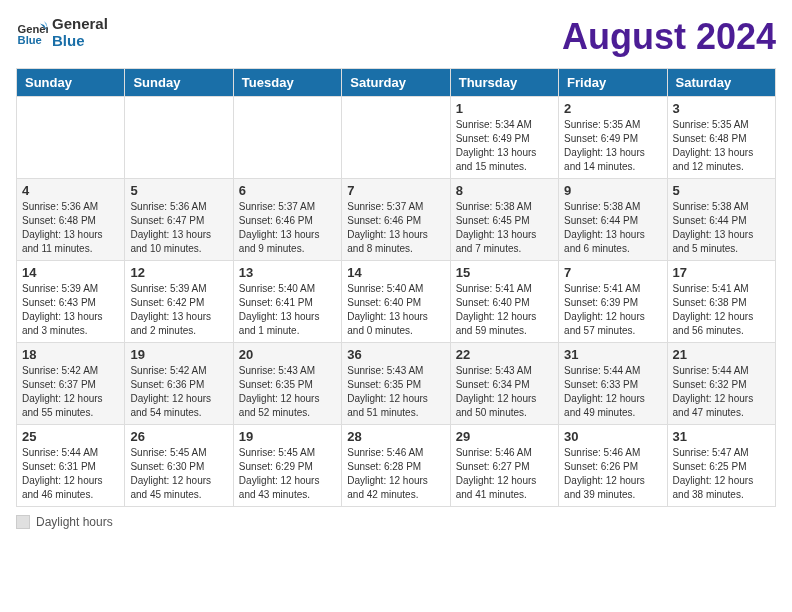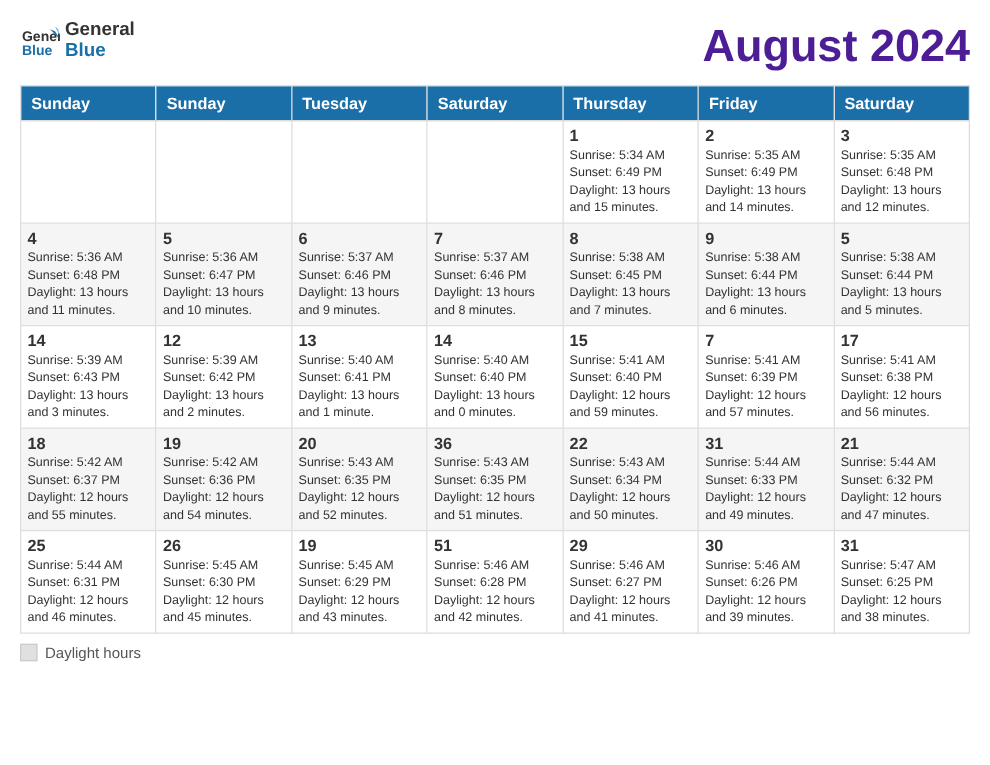--- a/index.html
+++ b/index.html
@@ -321,21 +321,21 @@
 and 45 minutes.</div>
         </td>
         <td>
           <span class="day-number">19</span>
           <div class="day-info" style="white-space: pre-line;">Sunrise: 5:45 AM
 Sunset: 6:29 PM
 Daylight: 12 hours
 and 43 minutes.</div>
         </td>
         <td>
-          <span class="day-number">51</span>
+          <span class="day-number">28</span>
           <div class="day-info" style="white-space: pre-line;">Sunrise: 5:46 AM
 Sunset: 6:28 PM
 Daylight: 12 hours
 and 42 minutes.</div>
         </td>
         <td>
           <span class="day-number">29</span>
           <div class="day-info" style="white-space: pre-line;">Sunrise: 5:46 AM
 Sunset: 6:27 PM
 Daylight: 12 hours

